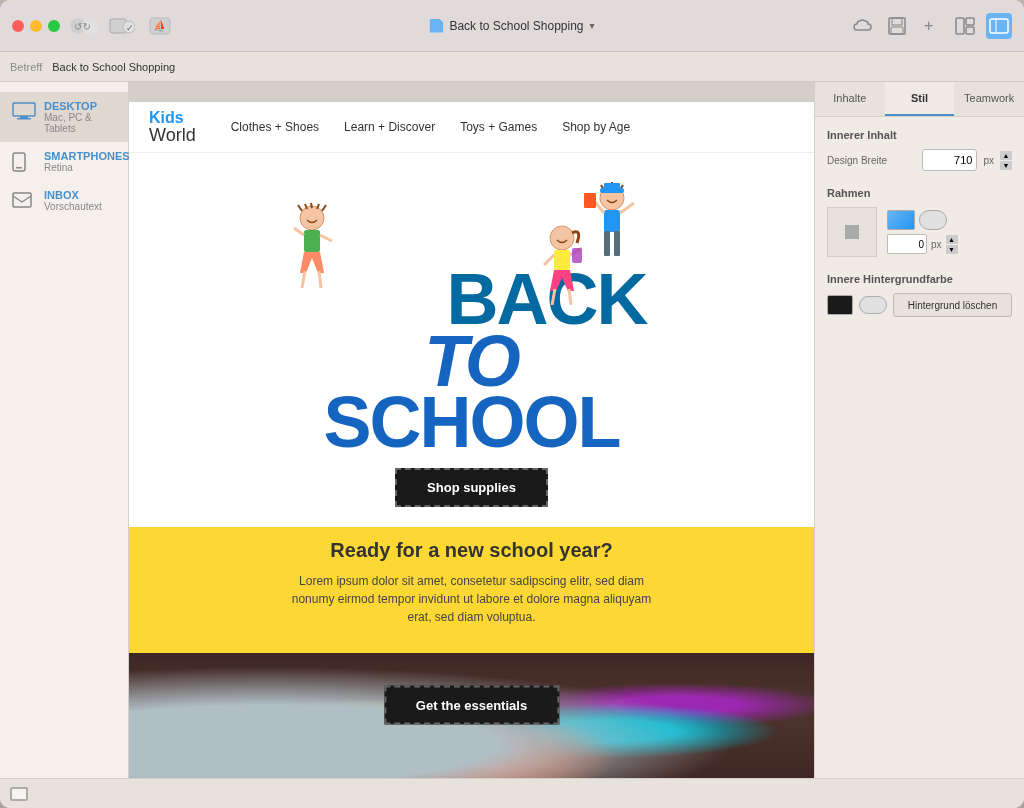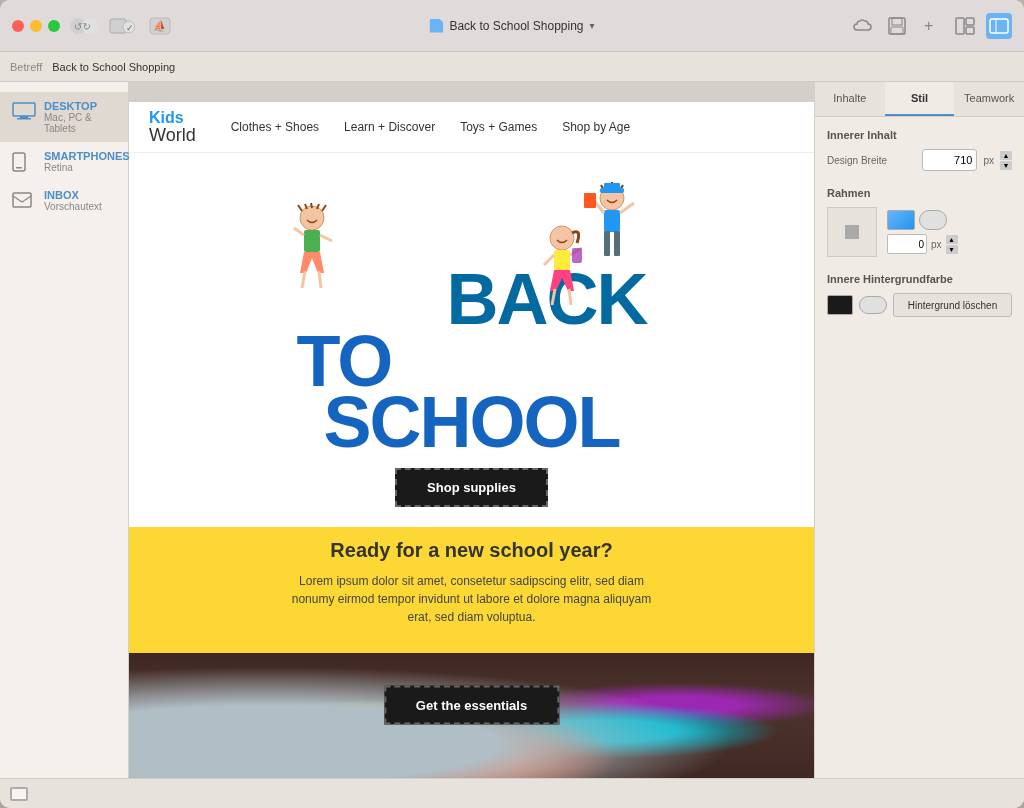--- a/index.html
+++ b/index.html
@@ -712,21 +712,21 @@
 
                 <line x1="13" y1="66" x2="10" y2="82" stroke="#f5c5a3" stroke-width="3"></line>
                 <line x1="27" y1="66" x2="29" y2="82" stroke="#f5c5a3" stroke-width="3"></line>
 
                 <path d="M15 17 Q20 22 25 17" fill="none" stroke="#8B4513" stroke-width="1.5"></path>
               </g>
             </svg>
 
             <div style="position:absolute; bottom:0; left:50%; transform:translateX(-50%); text-align:center; z-index:1; width:350px;">
               <div style="font-size:72px; font-weight:900; color:#0369a1; line-height:0.85; font-family:Arial Black, Arial Black, sans-serif; letter-spacing:-2px;text-align:right;">BACK</div>
-              <div style="display:flex; justify-content:flex-start; gap:5px; line-height:0.85;">
+              <div style="display:flex; justify-content:center; gap:5px; line-height:0.85;font-style:italic;">
                 <span style="font-size:72px; font-weight:900; color:#1565c0; font-family:Arial Black, sans-serif; letter-spacing:-2px;">TO</span>
               </div>
               <div style="font-size:72px; font-weight:900; color:#1565c0; line-height:0.85; font-family:Arial Black, Arial Black, sans-serif; letter-spacing:-2px;">SCHOOL</div>
             </div>
           </div>
 
           <button class="shop-btn">Shop supplies</button>
         </div>
 
         <div>

